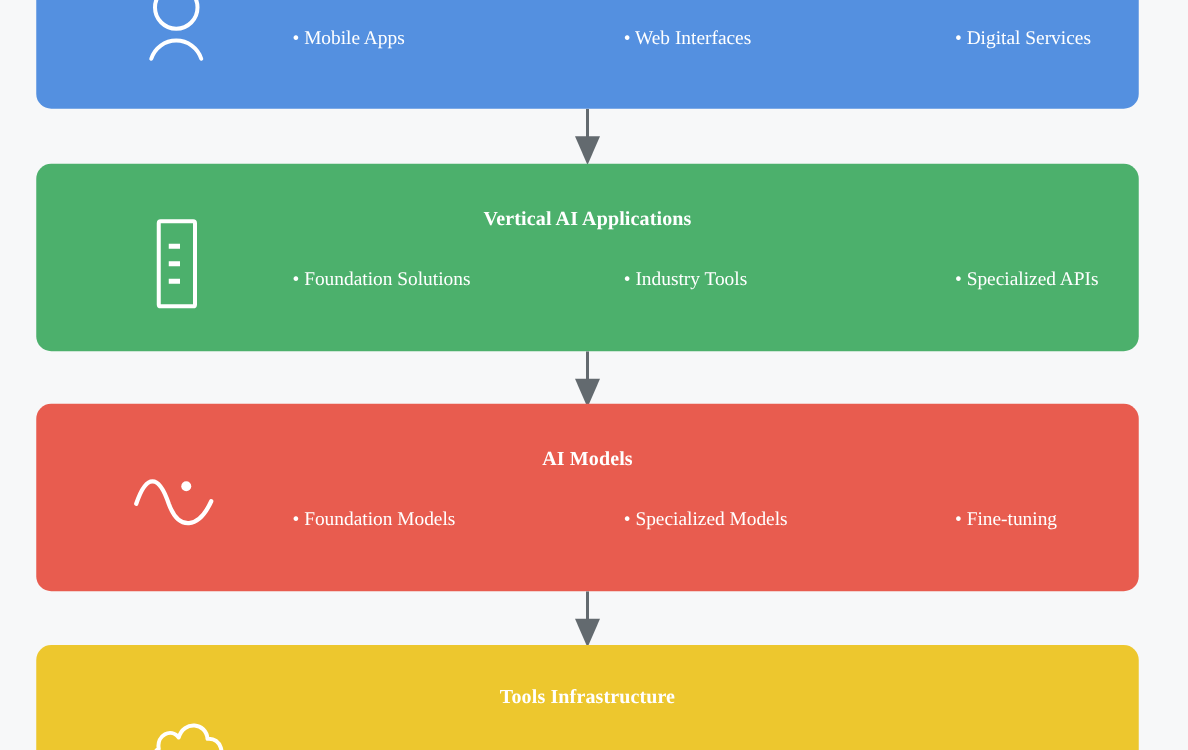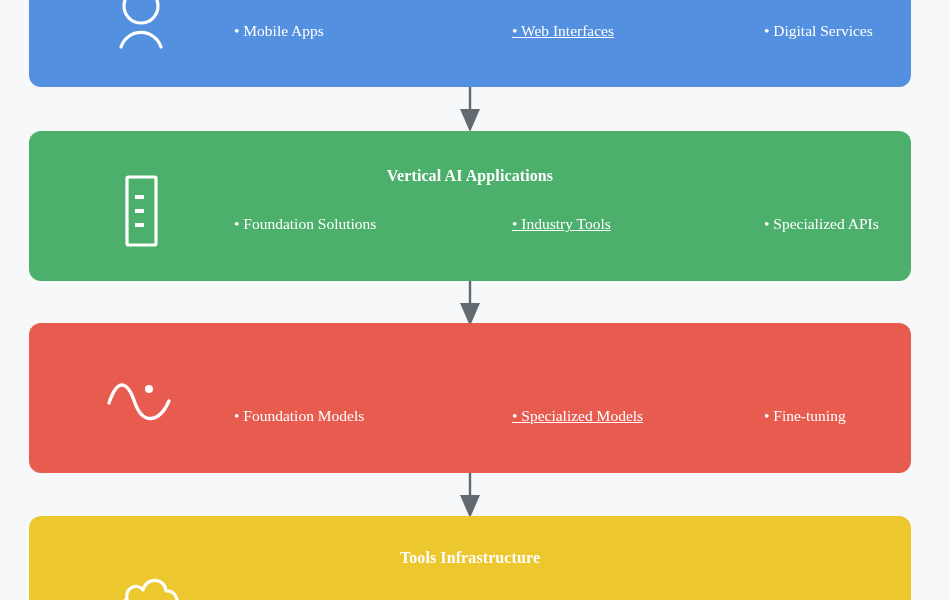--- a/index.html
+++ b/index.html
@@ -59,21 +59,21 @@
 
   .bullet {
     position: absolute;
     font-size: 15.5px;
     color: #ffffff;
     white-space: nowrap;
     line-height: 22px;
     text-align: center;
   }
   .bullet.col0 { left: 205px; }
-  .bullet.col1 { left: 483px; text-decoration: underline; }
+  .bullet.col1 { left: 470px; }
   .bullet.col2 { left: 735px; }
 
   
   
   #card-consumer {
     top: -63px;
     height: 150px;
   }
   #card-consumer .bullets      { top: 83px; }
   #card-consumer .card-icon    { top: 43px; }
@@ -158,20 +158,21 @@
     </div>
   </div>
 
   <svg class="arrow" id="arrow-2" viewBox="0 0 30 45">
     <line x1="15" y1="0" x2="15" y2="24" stroke="#636a6f" stroke-width="2.4"></line>
     <polygon points="5,22 25,22 15,45" fill="#636a6f"></polygon>
   </svg>
 
   <div class="card" id="card-ai-models" style="background:#e85c4f;">
 
+    <div class="card-title">AI Models</div>
 
     <svg class="card-icon" viewBox="0 0 80 80">
       <path d="M8 40 C 16 16, 26 16, 34 40 C 42 62, 58 60, 68 38" fill="none" stroke="#ffffff" stroke-width="3.4" stroke-linecap="round"></path>
       <circle cx="48" cy="26" r="4" fill="#ffffff"></circle>
     </svg>
 
     <div class="bullets">
       <span class="bullet col1">• Specialized Models</span>
       <span class="bullet col0">• Foundation Models</span>
       <span class="bullet col2">• Fine-tuning</span>

